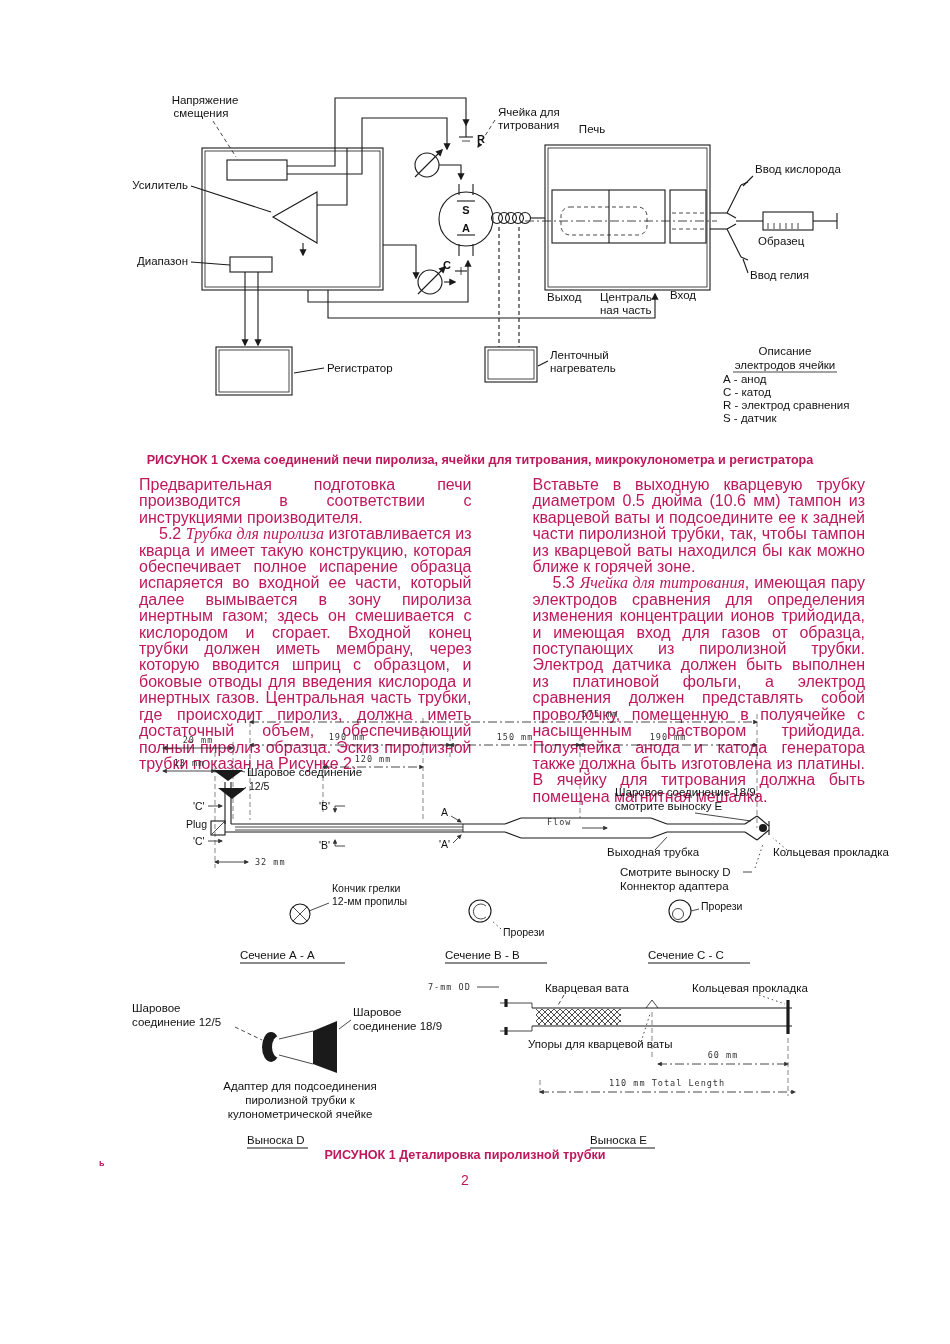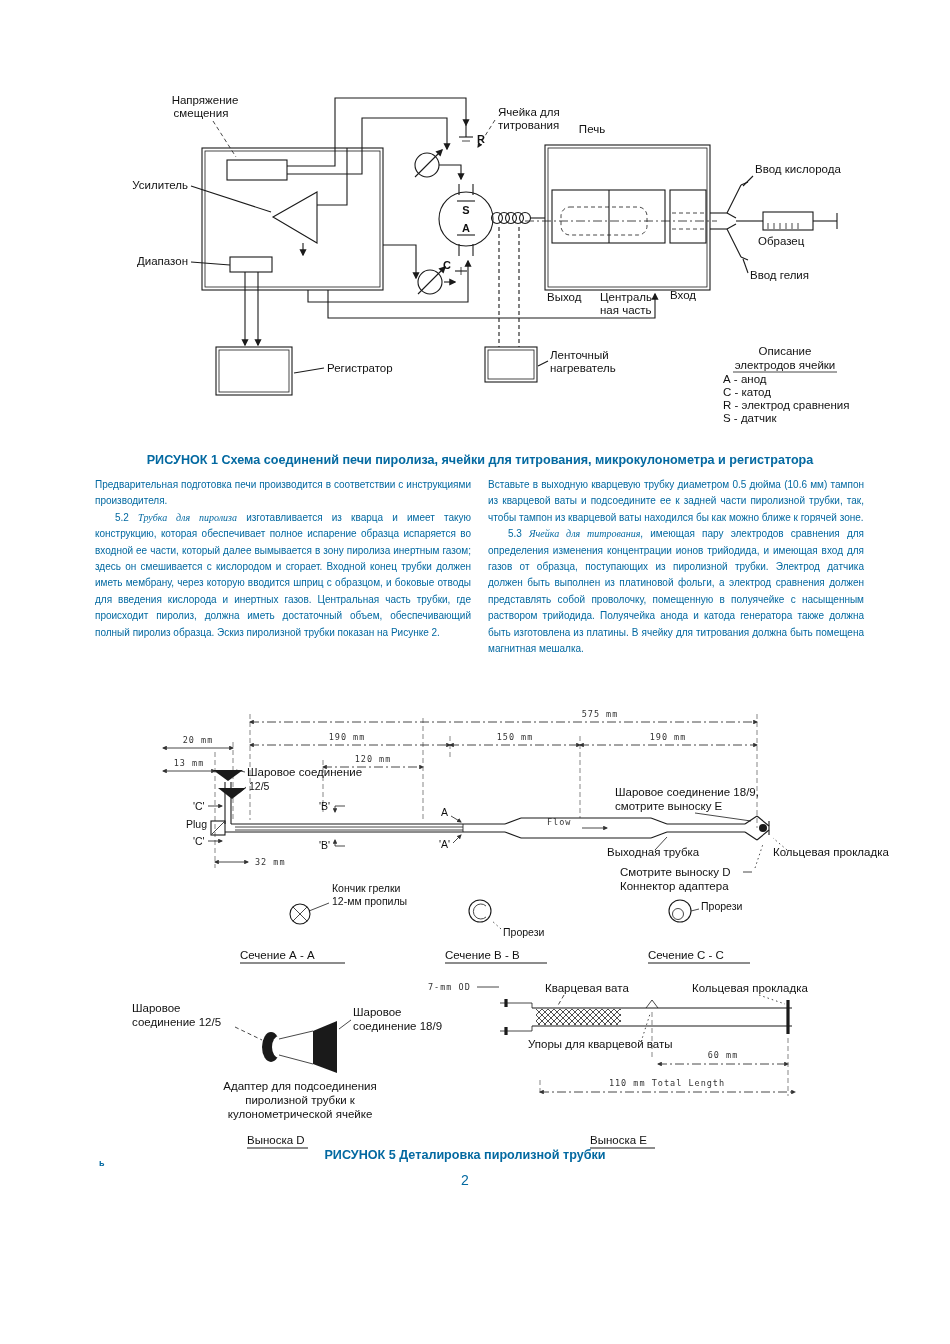--- a/index.html
+++ b/index.html
@@ -1,34 +1,34 @@
 <!DOCTYPE html>
 <html><head>
 <meta charset="utf-8">
 <style>
   html,body{margin:0;padding:0;background:#888;}
   #page{position:relative;width:950px;height:1344px;background:#fff;overflow:hidden;
-        font-family:"Liberation Sans",sans-serif;color:#0369a1;}
+        font-family:"Liberation Sans",sans-serif;color:#be185d;}
   svg text{font-family:"Liberation Sans",sans-serif;fill:#111;}
   .lbl{font-size:11.5px;}
   .lbl-s{font-size:10.5px;}
   .dim{font-family:"DejaVu Sans Mono",monospace;font-size:8.5px;letter-spacing:1px;fill:#333;}
   .term{font-size:11px;font-weight:bold;}
   .stroke, line, path, rect, circle, ellipse, polygon, polyline{stroke:#1a1a1a;fill:none;stroke-width:1.1;}
   .fill{fill:#1a1a1a;stroke:none;}
   .whitefill{fill:#fff;}
   .thin{stroke-width:0.8;}
   .thick{stroke-width:3.2;}
   .dash{stroke-dasharray:4 3;}
   .dashdot{stroke-dasharray:9 3 2 3;}
   .dot{stroke-dasharray:1.5 3;}
   .ext{stroke:#555;stroke-width:0.7;stroke-dasharray:5 3;}
   .caption{position:absolute;left:95px;width:770px;text-align:center;font-weight:bold;font-size:12.6px;}
   .cols{position:absolute;left:95px;top:477px;width:770px;display:flex;gap:17px;}
-  .col{width:376px;font-size:10px;line-height:16.4px;text-align:justify;}
+  .col{width:376px;font-size:16px;line-height:16.4px;text-align:justify;margin-left:44px;}
   .col p{margin:0;}
   .col p.indent{text-indent:20px;}
   .it{font-style:italic;font-family:Liberation Serif, serif;}
   #pagenum{position:absolute;top:1172px;left:95px;width:740px;text-align:center;font-size:14px;}
   #stray{position:absolute;top:1158px;left:99px;font-size:9px;font-weight:bold;}
 </style>
 </head>
 <body>
 
 <div id="page">
@@ -364,18 +364,18 @@
     <line x1="546" y1="342" x2="555" y2="314" class="dot thin"></line>
     <line x1="563" y1="364" x2="693" y2="364" class="dashdot thin" marker-start="url(#ah2)" marker-end="url(#ah2)"></line>
     <text class="dim" text-anchor="middle" x="628" y="358">60 mm</text>
     <line x1="445" y1="392" x2="700" y2="392" class="dashdot thin" marker-start="url(#ah2)" marker-end="url(#ah2)"></line>
     <text class="dim" text-anchor="middle" x="572" y="386">110 mm  Total Length</text>
     <text class="lbl" x="495" y="444">Выноска Е</text>
     <line x1="495" y1="448" x2="560" y2="448"></line>
   </g>
 </svg>
 
-<div class="caption" style="top:1148px;width:740px">РИСУНОК 5  Деталировка пиролизной трубки</div>
+<div class="caption" style="top:1148px;width:740px">РИСУНОК 1  Деталировка пиролизной трубки</div>
 
 <div id="pagenum">2</div>
 <div id="stray">ь</div>
 
 </div>
 
 </body></html>

